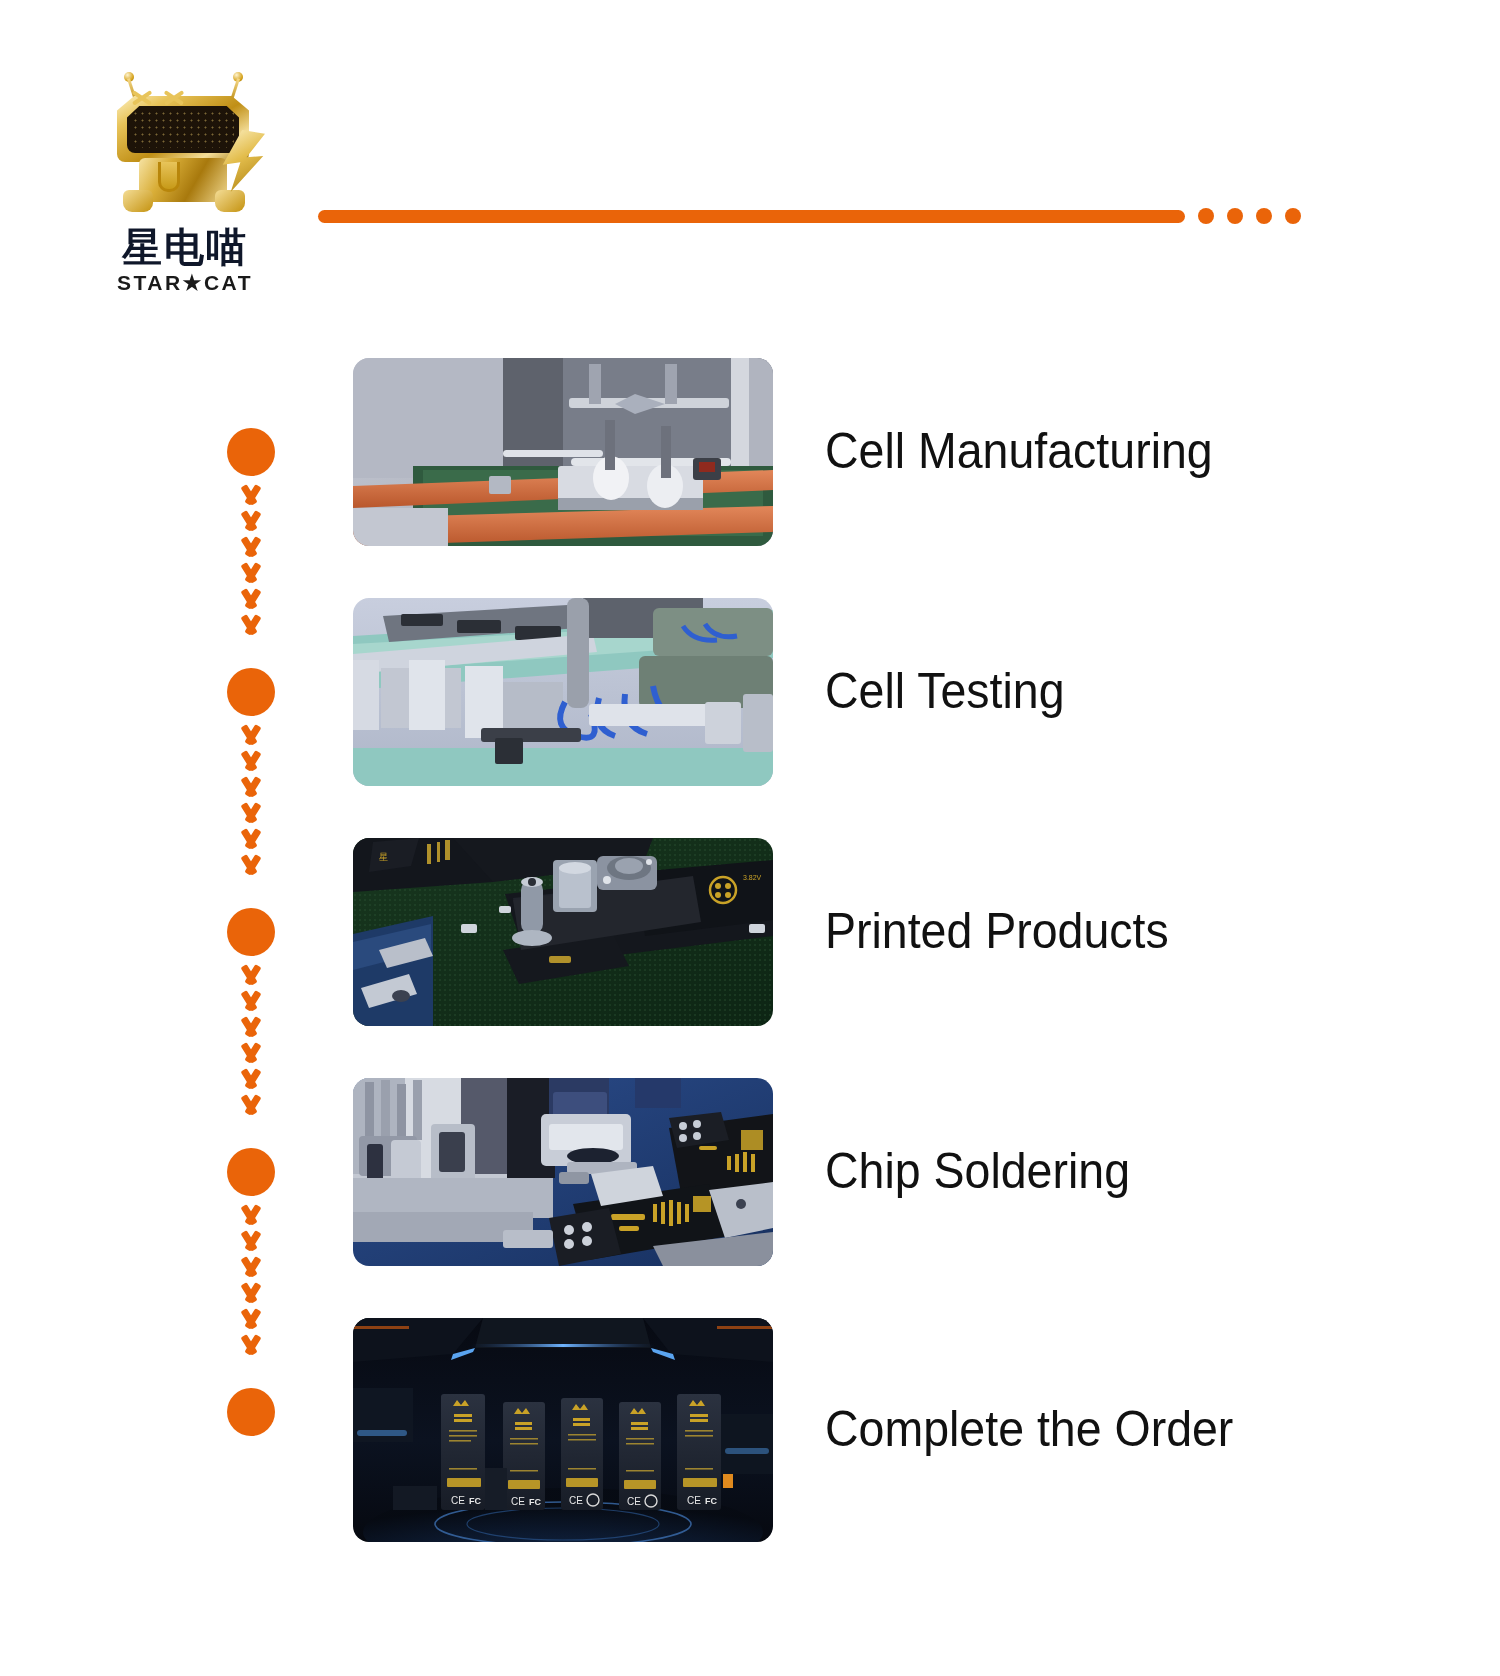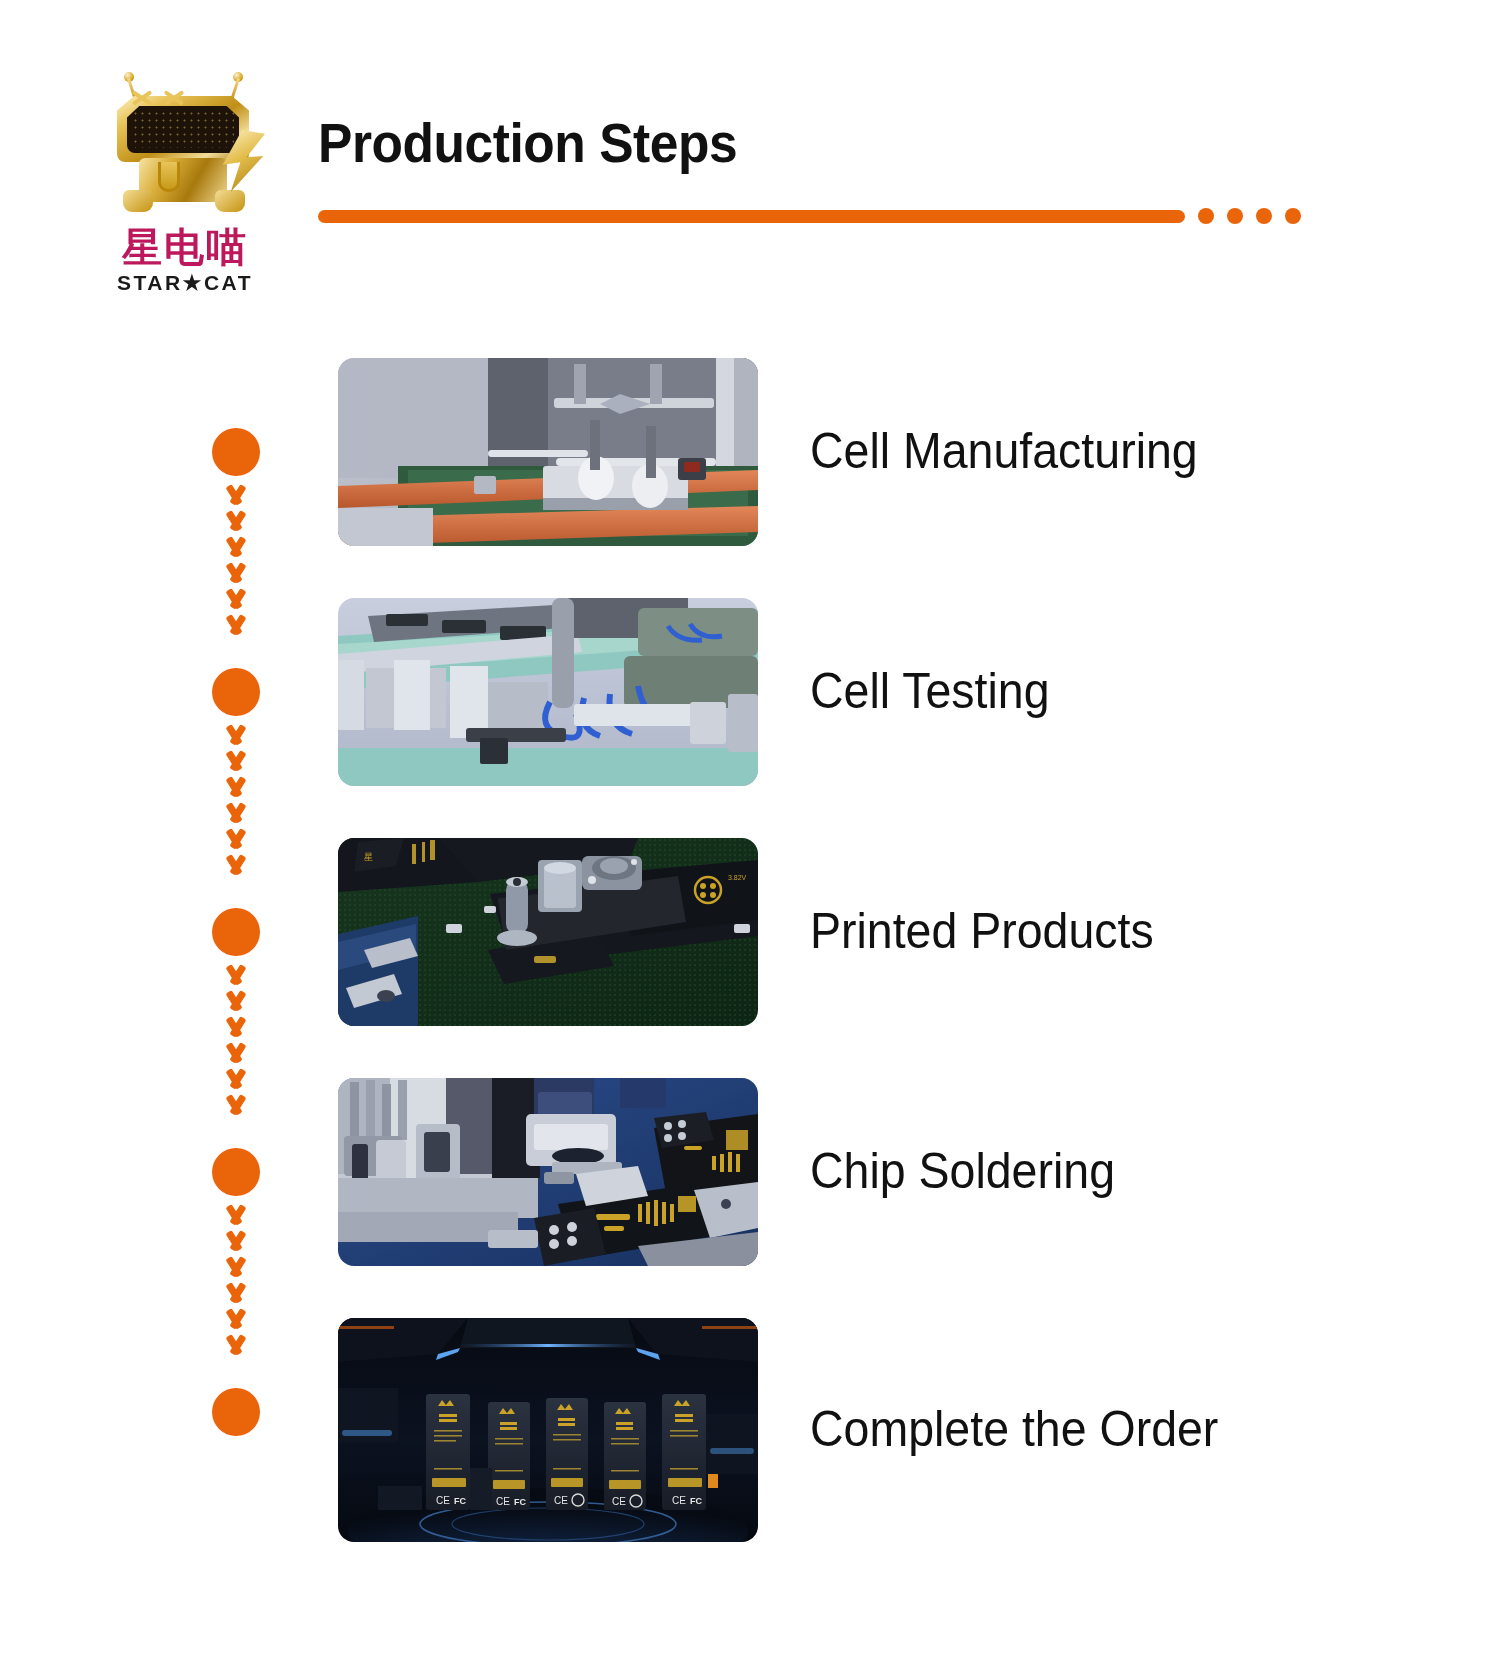--- a/index.html
+++ b/index.html
@@ -125,21 +125,21 @@
     width: 44px; height: 62px;
     background: linear-gradient(150deg,#fdf2c6,#e3bd4c 45%,#a87c0c);
     clip-path: polygon(48% 0%, 100% 6%, 58% 44%, 96% 42%, 22% 100%, 44% 52%, 4% 56%);
   }
   #logo-cn {
     margin-top: 10px;
     font-family: "DejaVu Sans", sans-serif;
     font-size: 40px;
     font-weight: bold;
     letter-spacing: 2px;
-    color: #be185d;
+    color: #0f172a;
     line-height: 1;
   }
   #logo-en {
     margin-top: 4px;
     font-family: "Liberation Sans", sans-serif;
     font-size: 21px;
     font-weight: bold;
     letter-spacing: 2.5px;
     color: #1a1a1a;
   }
@@ -176,21 +176,21 @@
   }
   .rule-dot {
     width: 16px; height: 16px;
     border-radius: 50%;
     background: #ea6409;
   }
 
   
   #steps {
     position: absolute;
-    left: 0; top: 330px;
+    left: 15px; top: 330px;
     width: 1196px;
   }
   .step-row {
     position: relative;
     height: 240px;
   }
   .step-row.last { height: 260px; }
 
   
   .rail {
@@ -275,23 +275,20 @@
       <div id="logo-body"></div>
       <div id="logo-belly"></div>
       <div class="paw l"></div>
       <div class="paw r"></div>
       <div id="logo-bolt"></div>
     </div>
     <div id="logo-cn">星电喵</div>
     <div id="logo-en">STAR★CAT</div>
   </div>
 
-  <div id="title-block">
-    <h1 id="page-title">Production Steps</h1>
-  </div>
 
   <div id="title-rule-row">
     <div id="title-rule"></div>
     <div class="rule-dot"></div>
     <div class="rule-dot"></div>
     <div class="rule-dot"></div>
     <div class="rule-dot"></div>
   </div>
 </div>
 

